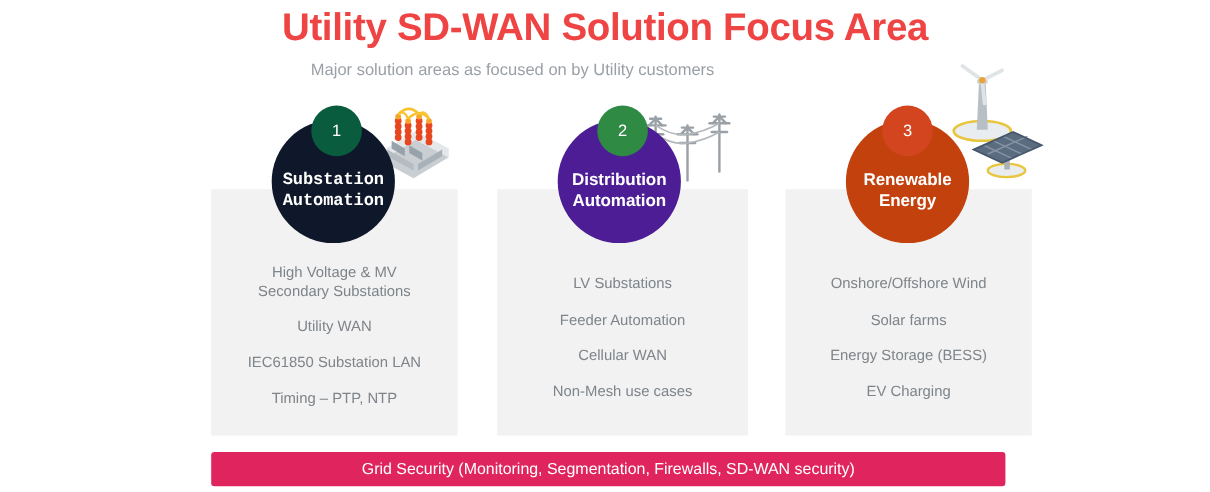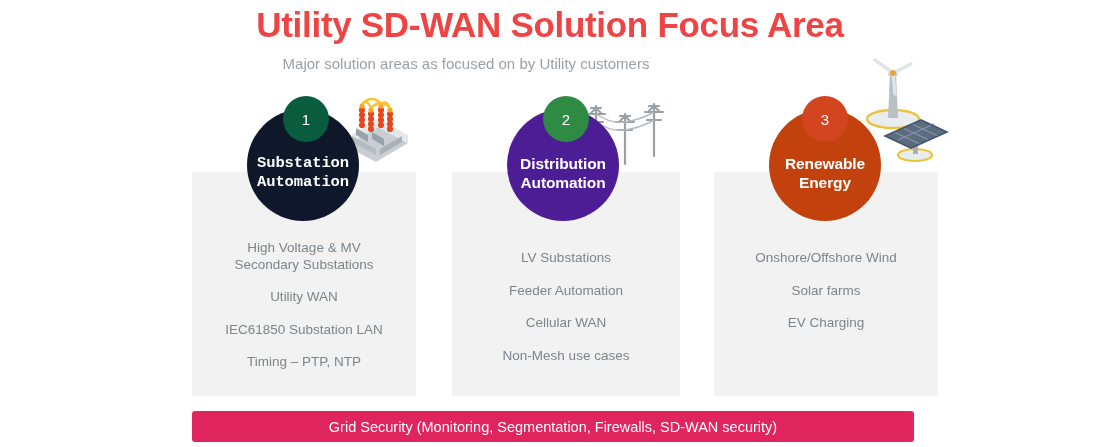--- a/index.html
+++ b/index.html
@@ -184,20 +184,23 @@
     </div>
   </div>
 
   <div class="panel panel-3">
     <div class="panel-list">
       <div class="item">
         <span>Onshore/Offshore Wind</span>
       </div>
       <div class="item">
         <span>Solar farms</span>
+      </div>
+      <div class="item">
+        <span>Energy Storage (BESS)</span>
       </div>
       <div class="item">
         <span>EV Charging</span>
       </div>
     </div>
   </div>
 
   <div class="icon-wrap icon-substation">
     <svg width="76" height="76" viewBox="0 0 76 76">
 

